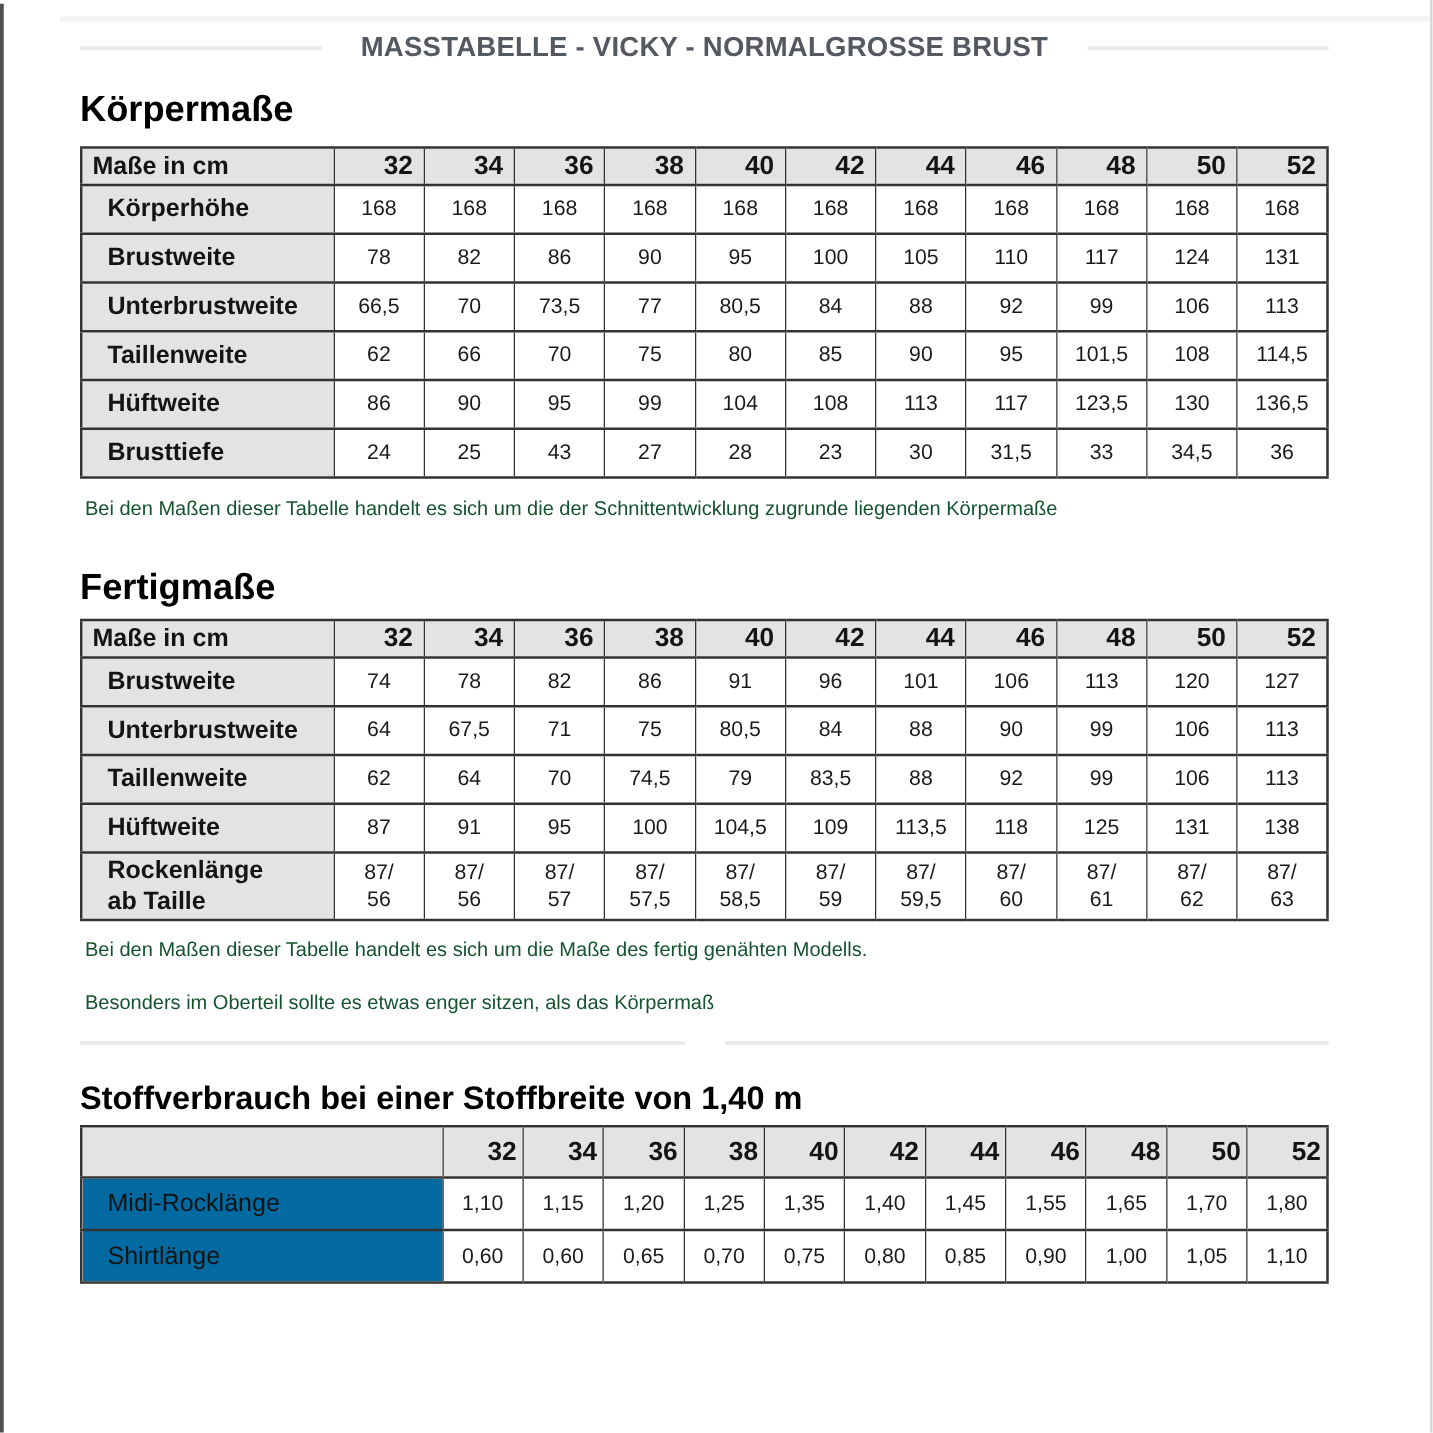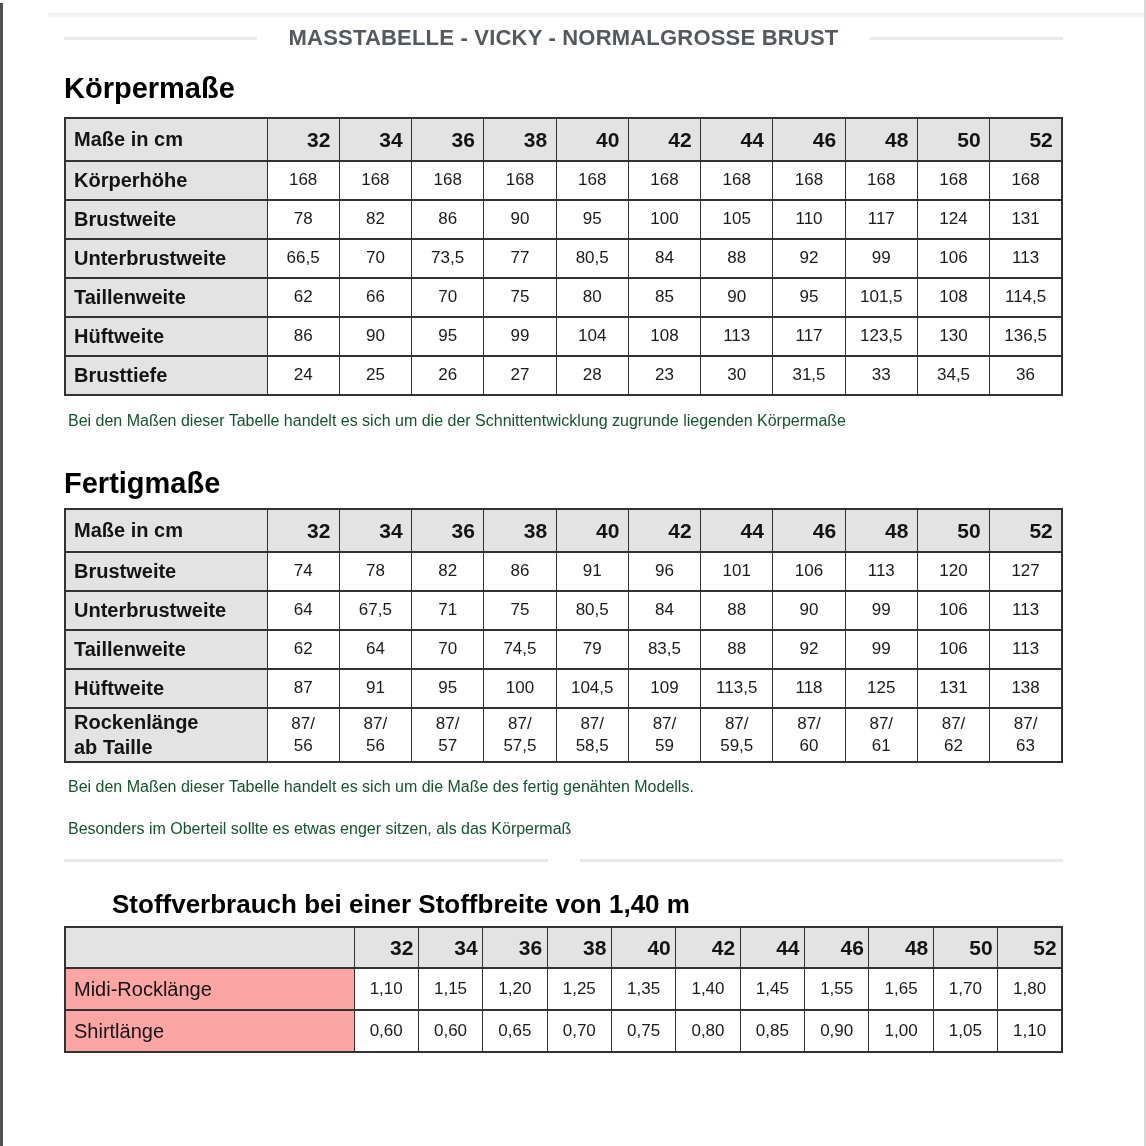--- a/index.html
+++ b/index.html
@@ -35,61 +35,61 @@
     font-size: 22px; font-weight: 600;
     letter-spacing: 0.2px; white-space: nowrap;
     line-height: 24px;
   }
   .divider.first { padding-top: 26px; }
   .divider.second { margin-top: 20px; }
 
   h3.section { font-size: 29px; font-weight: bold; color: #000; margin: 0; line-height: 29px; }
   #h-koerpermasse { margin-top: 24px; margin-bottom: 14px; }
   #h-fertigmasse  { margin-top: 38px; margin-bottom: 10px; }
-  #h-stoffverbrauch { margin-top: 28px; margin-bottom: 7px; font-size: 26px; margin-left: 48px; }
+  #h-stoffverbrauch { margin-top: 28px; margin-bottom: 7px; font-size: 26px; }
 
   table.mtab {
     border-collapse: collapse;
     width: 100%;
     table-layout: fixed;
     border: 2px solid var(--border);
   }
   .mtab th, .mtab td {
     border: solid var(--border);
     border-width: 2px 1px;
     vertical-align: middle;
     overflow: hidden;
   }
-  .mtab thead tr { height: 43px; }
+  .mtab thead tr { height: 30px; }
   .mtab thead th {
     background: var(--cell-gray);
     font-weight: bold; font-size: 21px;
     text-align: center;
     padding-left: 32px;
   }
   .mtab thead th:first-child {
     text-align: left; padding-left: 8px; font-size: 20px;
   }
   .mtab tbody th.rowhead {
-    text-align: left; padding-left: 8px;
+    text-align: left; padding-left: 20px;
     font-size: 20px; font-weight: bold;
     background: var(--cell-gray);
     white-space: pre-line; line-height: 1.25;
   }
   .mtab td {
     text-align: center; font-size: 17px; color: #1a1a1a;
     white-space: pre-line; line-height: 1.3;
   }
   .t12 thead th:first-child { width: 202px; }
   .t12 tbody tr { height: 39px; }
 
   .t3 thead th:first-child { width: 289px; }
   .t3 thead tr { height: 41px; }
   .t3 tbody tr { height: 42px; }
-  .t3 tbody th.rowhead { background: #fca5a5; font-weight: normal; font-size: 20px; }
+  .t3 tbody th.rowhead { background: #0369a1; font-weight: normal; font-size: 20px; }
 
   p.note { font-weight: normal; font-size: 16px; color: #14532d; margin: 4px; line-height: 20px; }
   #note-koerper { margin-top: 15px; }
   #note-fertig-1 { margin-top: 14px; }
   #note-fertig-2 { margin-top: 22px; }
 </style>
 </head>
 <body>
 
 <div class="frame-left"></div>
@@ -191,21 +191,21 @@
           <td>113</td>
           <td>117</td>
           <td>123,5</td>
           <td>130</td>
           <td>136,5</td>
         </tr>
         <tr>
           <th class="rowhead" scope="row">Brusttiefe</th>
           <td>24</td>
           <td>25</td>
-          <td>26</td>
+          <td>43</td>
           <td>27</td>
           <td>28</td>
           <td>23</td>
           <td>30</td>
           <td>31,5</td>
           <td>33</td>
           <td>34,5</td>
           <td>36</td>
         </tr>
       </tbody>

